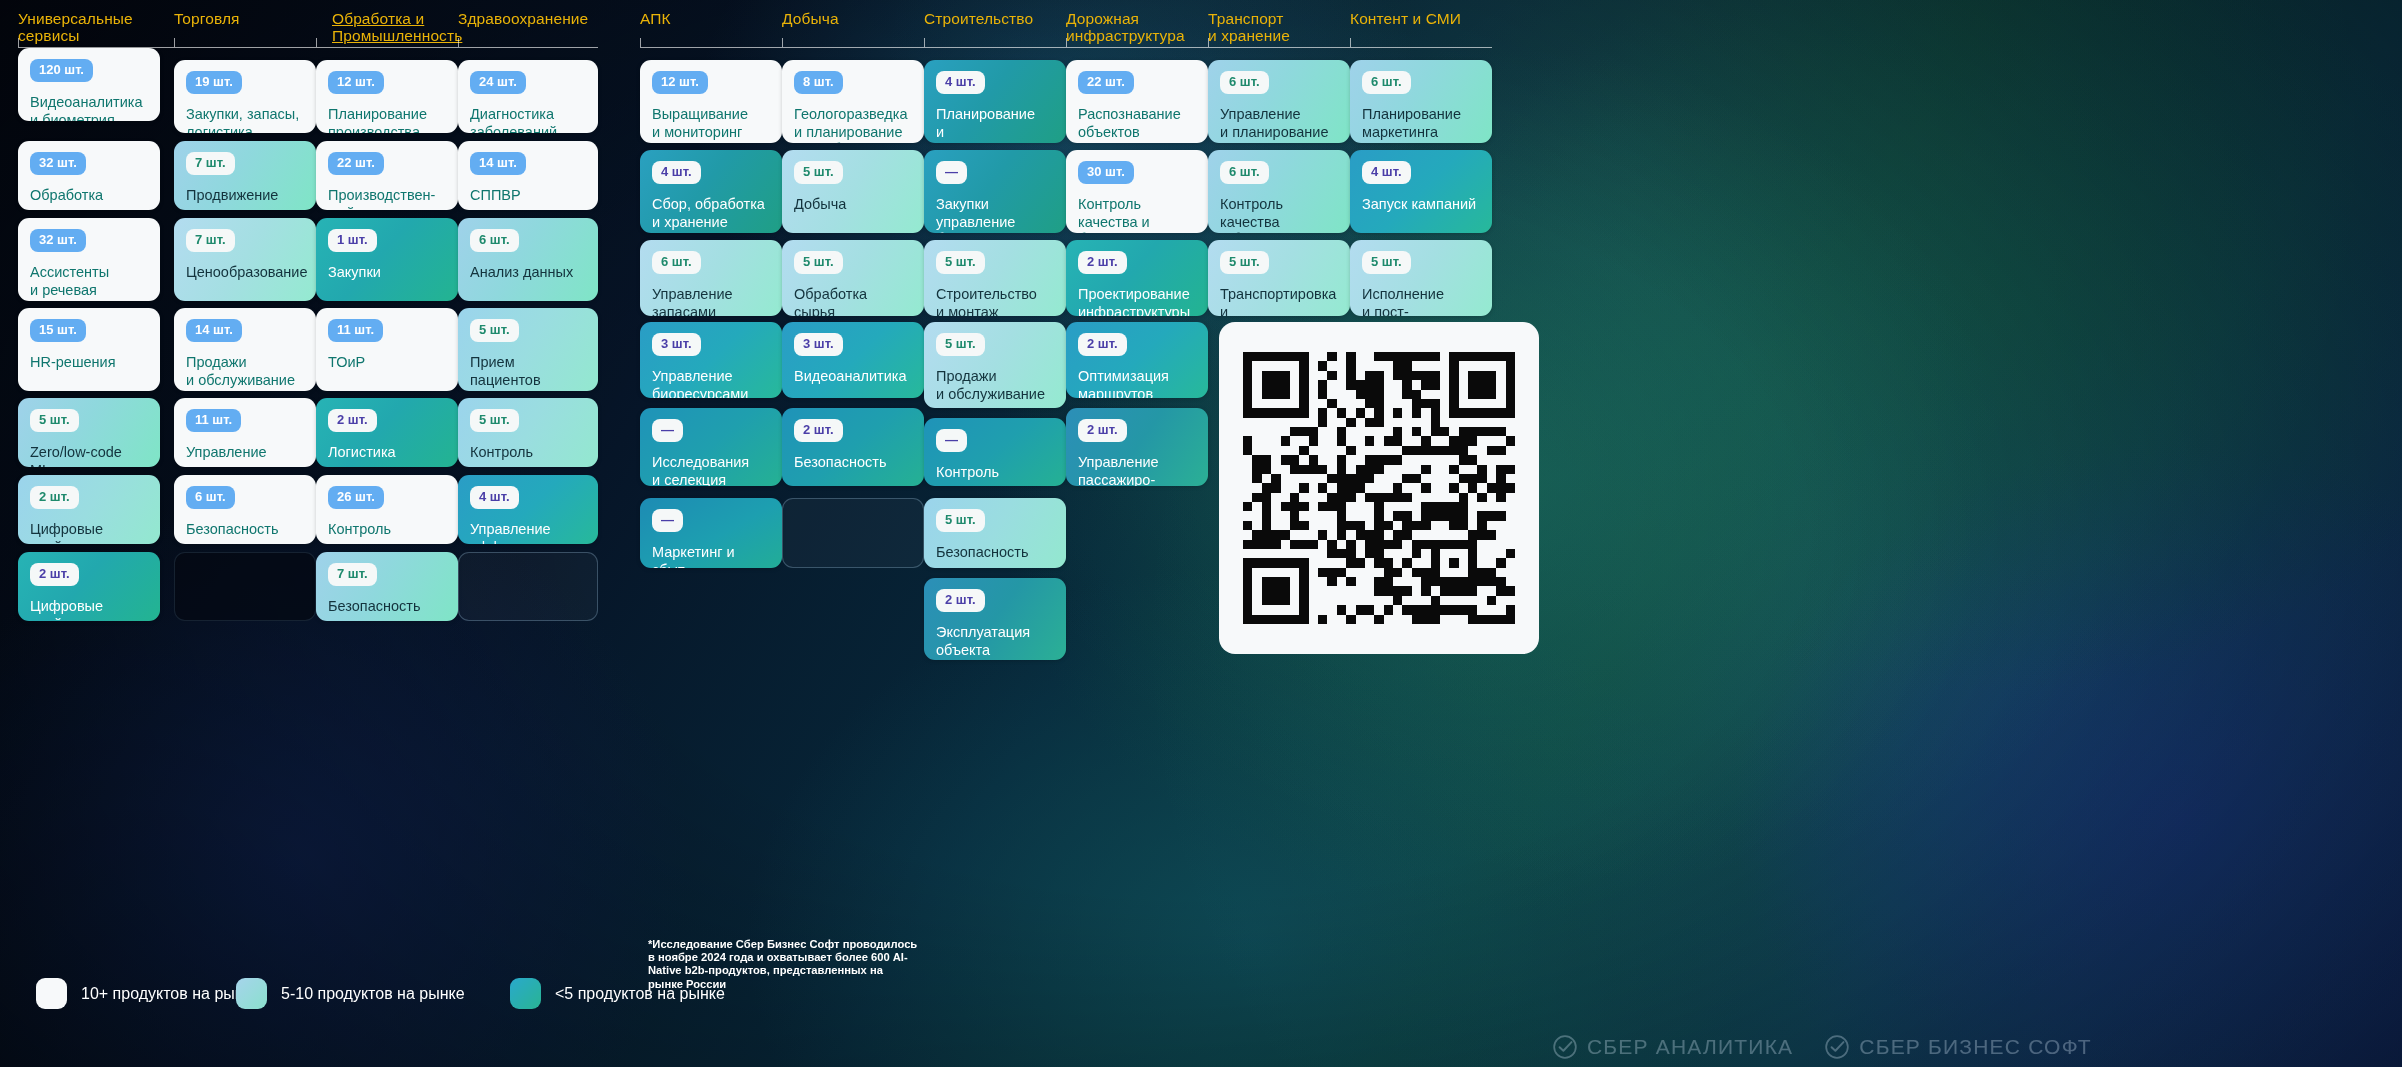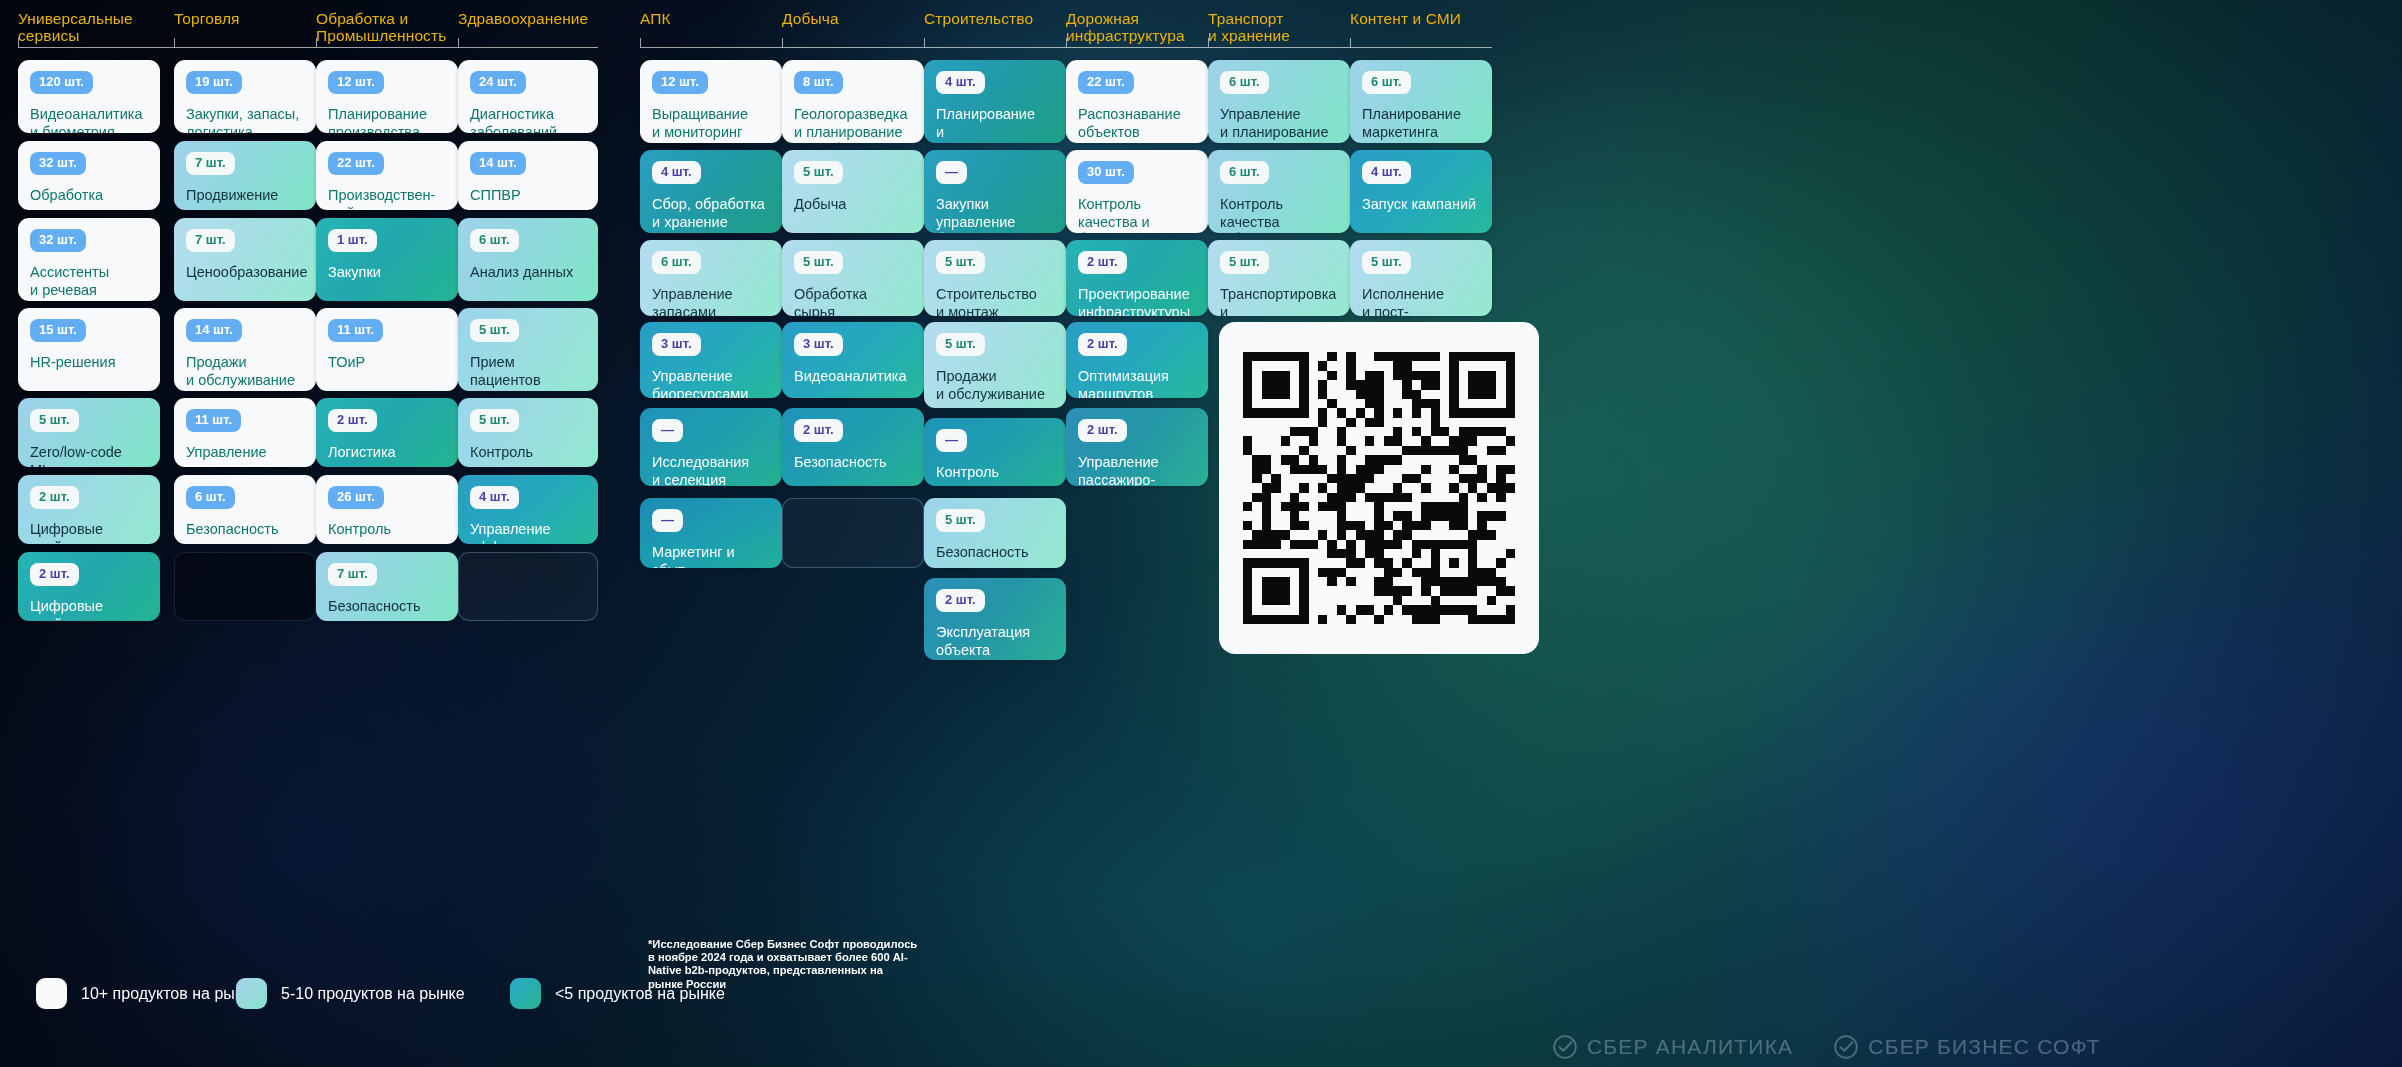--- a/index.html
+++ b/index.html
@@ -161,21 +161,21 @@
     width: 320px; height: 332px;
     background: #f7f9fa;
     border-radius: 16px;
     padding: 24px;
   }
   #qr-svg { width: 100%; height: 100%; display: block; }
 
   
   #brand {
     position: absolute; left: 1552px; top: 1034px;
-    display: flex; align-items: center; gap: 40px;
+    display: flex; align-items: center; gap: 31px;
     opacity: 0.30;
   }
   .brand-item { display: flex; align-items: center; gap: 9px; }
   .brand-text {
     color: #dff0ff;
     font-size: 21px;
     letter-spacing: 1.2px;
     white-space: nowrap;
   }
   .brand-mark { width: 26px; height: 26px; flex: 0 0 auto; }
@@ -187,29 +187,29 @@
 <div class="bg-noise"></div>
 <div class="bg-vignette"></div>
 
 <div class="panel" id="panel-left">
   <div class="headers" id="headers-left">
       <div class="col-head" style="left: 0px; width: 212px;">Универсальные
 сервисы</div>
       <div class="head-tick" style="left: 0px; top: 38px;"></div>
       <div class="col-head" style="left: 156px; width: 212px;">Торговля</div>
       <div class="head-tick" style="left: 156px; top: 38px;"></div>
-      <div class="col-head" style="left: 298px; width: 212px;">Обработка и
+      <div class="col-head" style="left: 314px; width: 212px; text-decoration: underline;">Обработка и
 Промышленность</div>
       <div class="head-tick" style="left: 298px; top: 38px;"></div>
       <div class="col-head" style="left: 440px; width: 210px;">Здравоохранение</div>
       <div class="head-tick" style="left: 440px; top: 38px;"></div>
       <div class="head-rule" style="left: 0px; top: 47px; width: 580px;"></div>
     </div>
   <div class="grid" id="grid-left">
-      <div class="card t-white" style="left: 0px; top: 60px; width: 142px; height: 73px;"><span class="badge">120 шт.</span><div class="card-label">Видеоаналитика
+      <div class="card t-white" style="left: 0px; top: 48px; width: 142px; height: 73px;"><span class="badge">120 шт.</span><div class="card-label">Видеоаналитика
 и биометрия</div></div>
       <div class="card t-white" style="left: 0px; top: 141px; width: 142px; height: 69px;"><span class="badge">32 шт.</span><div class="card-label">Обработка
 документов</div></div>
       <div class="card t-white" style="left: 0px; top: 218px; width: 142px; height: 83px;"><span class="badge">32 шт.</span><div class="card-label">Ассистенты
 и речевая аналитика</div></div>
       <div class="card t-white" style="left: 0px; top: 308px; width: 142px; height: 83px;"><span class="badge">15 шт.</span><div class="card-label">HR-решения</div></div>
       <div class="card t-mid g-a" style="left: 0px; top: 398px; width: 142px; height: 69px;"><span class="badge">5 шт.</span><div class="card-label">Zero/low-code
 ML</div></div>
       <div class="card t-mid g-b" style="left: 0px; top: 475px; width: 142px; height: 69px;"><span class="badge">2 шт.</span><div class="card-label">Цифровые двойники</div></div>
       <div class="card t-deep g-c" style="left: 0px; top: 552px; width: 142px; height: 69px;"><span class="badge">2 шт.</span><div class="card-label">Цифровые двойники</div></div>

